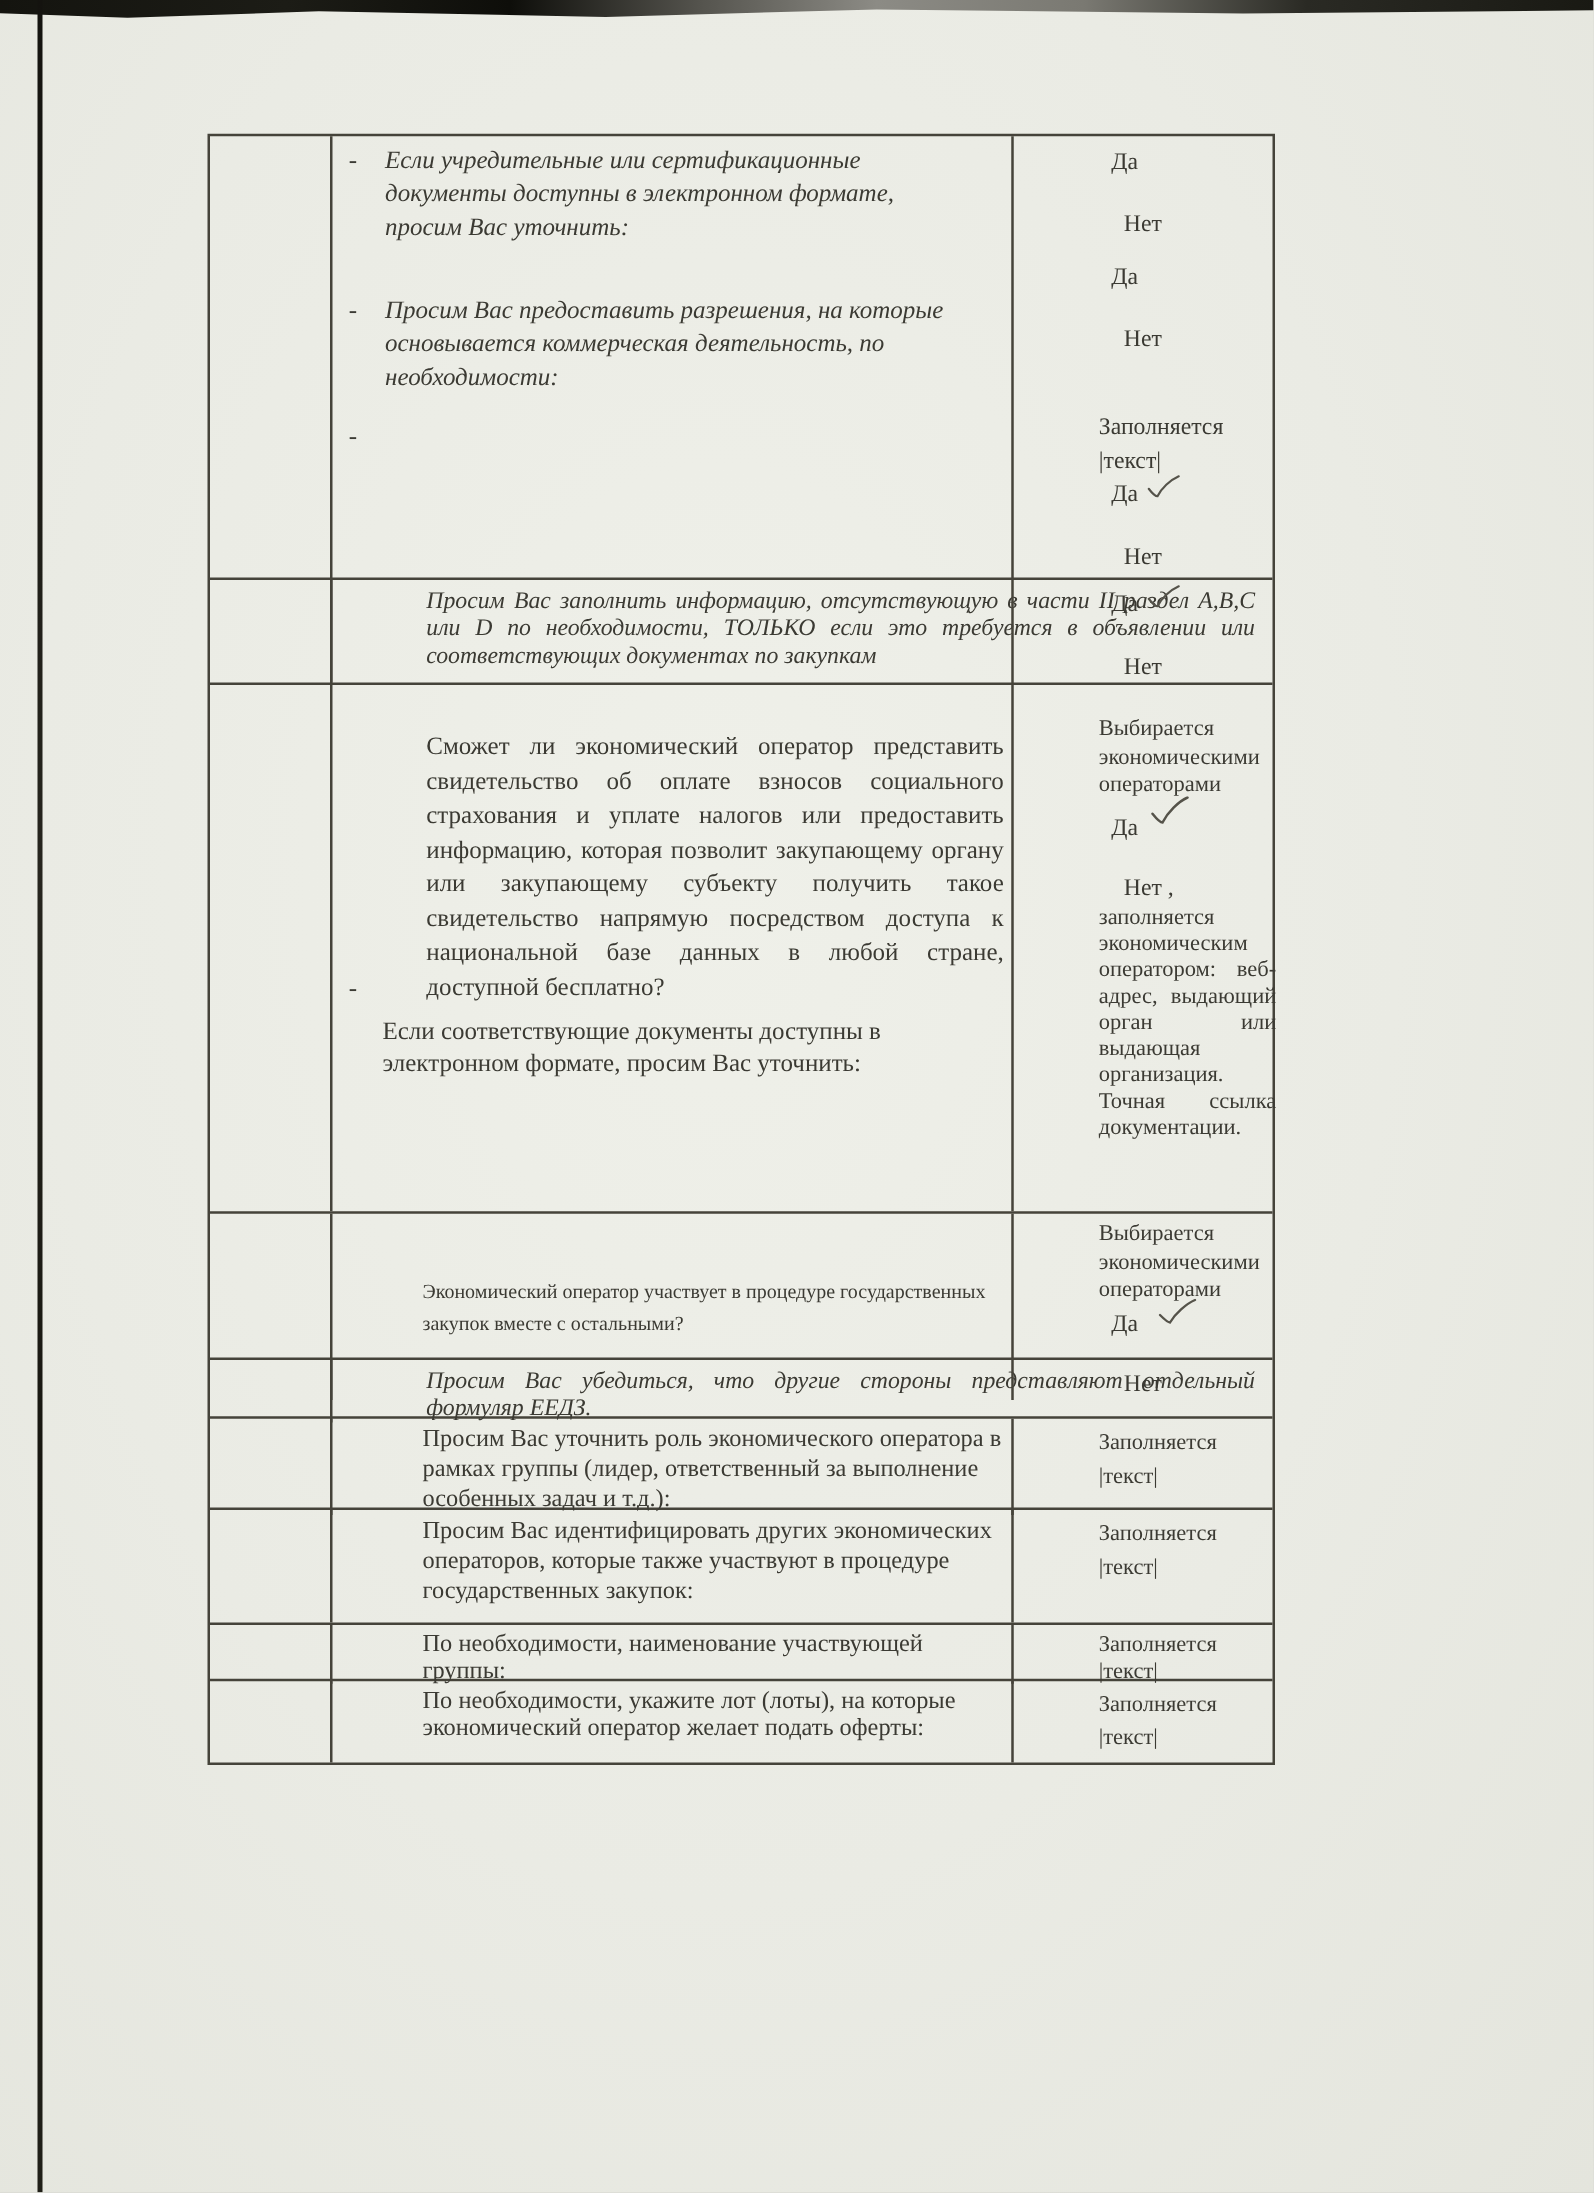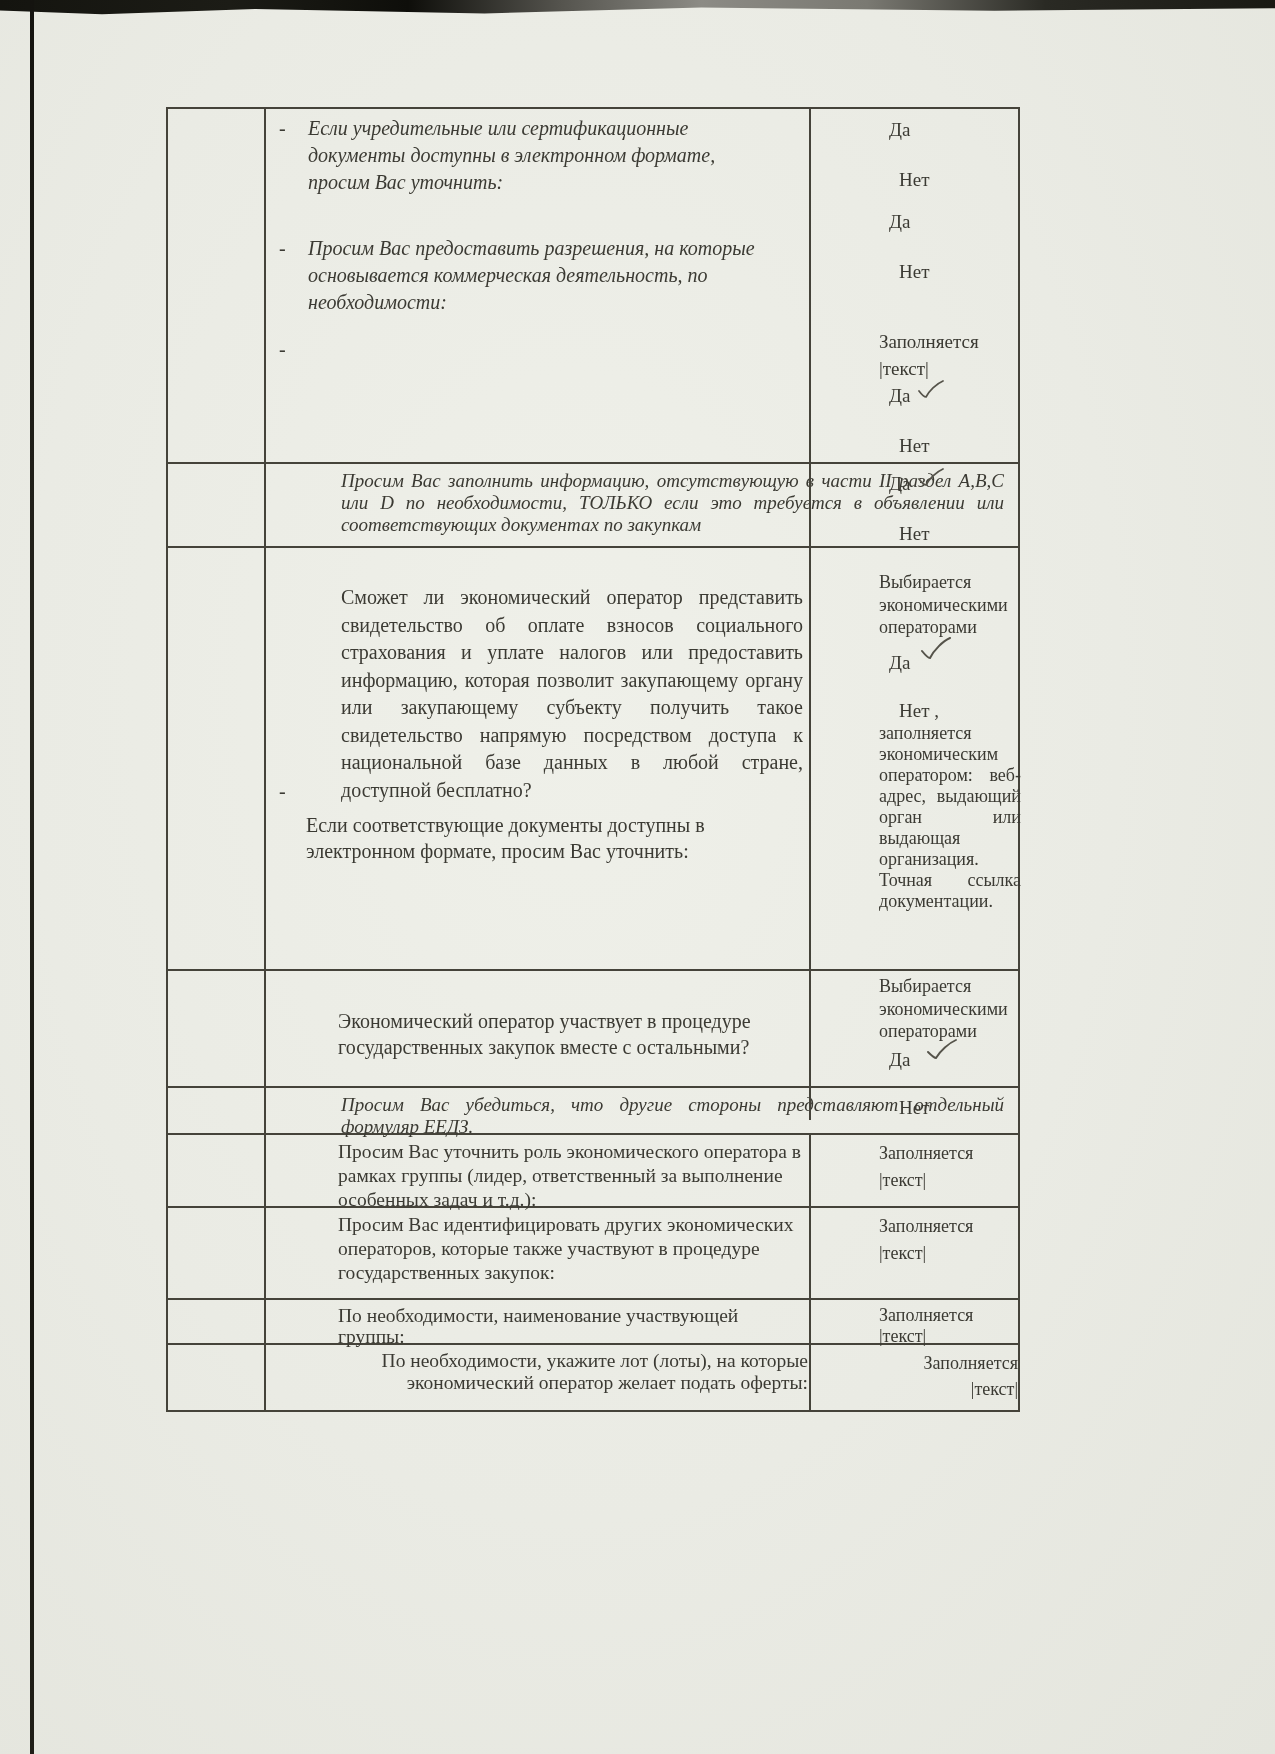--- a/index.html
+++ b/index.html
@@ -16,21 +16,21 @@
     background:linear-gradient(90deg,#14140f 0%,#1c1c16 18%,#0e0e0a 32%,#55544e 44%,#8c8b85 55%,#7a7972 68%,#2a2a24 82%,#191913 100%);
     clip-path:polygon(0 0,100% 0,100% 55%,78% 72%,55% 50%,38% 90%,20% 60%,8% 95%,0 70%);
   }
   .scan-left {
     position:absolute; top:0; left:30px; width:4px; height:100%;
     background:linear-gradient(180deg,#14130f,#26251e 40%,#16150f 70%,#201f18);
   }
   
   .doc-table { position:absolute; left:166px; top:107px; width:854px; border:2px solid #45433a; background:transparent; }
   .row { display:grid; grid-template-columns:98px 545px 1fr; border-bottom:2px solid #45433a; }
-  .row:last-child { border-bottom:none;text-align:right; }
+  .row:last-child { border-bottom:none; }
   .row.span { grid-template-columns:98px 1fr; }
   .c1 { border-right:2px solid #45433a; }
   .c2 { border-right:2px solid #45433a; position:relative; }
   .c3 { position:relative; }
   .cspan { padding:6px 14px 0 75px; font-style:italic; text-align:justify; font-size:19px; line-height:22px; }
 
   .r1{height:355px} .r2{height:84px} .r3{height:423px} .r4{height:117px}
   .r5{height:47px} .r6{height:73px} .r7{height:92px} .r8{height:45px} .r9{height:65px}
 
   
@@ -49,21 +49,21 @@
   .r3 .c2 { font-size:20px; }
   .r3 .mainq { margin:36px 0 0 75px; width:462px; text-align:justify; line-height:27.5px; }
   .r3 .subq  { margin:8px 0 0 40px; width:458px; line-height:26px; }
   .r3 .dash-abs { position:absolute; left:13px; top:232px; }
   .r3 .c3 { padding-left:68px; font-size:18px; }
   .r3 .hdr { margin-top:23px; line-height:22.5px; width:142px; }
   .r3 .yn { margin-top:11px; font-size:19px; line-height:25px; }
   .r3 .fillnote { width:142px; line-height:21px; text-align:justify; }
 
   
-  .r4 .c2 { padding:37px 0 0 72px; font-size:20px; line-height:26px; }
+  .r4 .c2 { padding:50px 0 0 72px; font-size:16px; line-height:26px; }
   .r4 .c2 .qtext4 { width:466px; display:block; }
   .r4 .c3 { padding-left:68px; font-size:18px; }
   .r4 .hdr { margin-top:4px; line-height:22.5px; width:142px; }
   .r4 .yn { margin-top:4px; font-size:19px; line-height:25px; }
 
   
   .qrow .c2 { padding:5px 0 0 72px; font-size:19.5px; }
   .qrow .c2 .qtextn { width:470px; display:block; }
   .qrow .c3 { padding:5px 0 0 68px; font-size:18px; }
   .r6 .c2{line-height:24px} .r6 .c3{line-height:27px}

